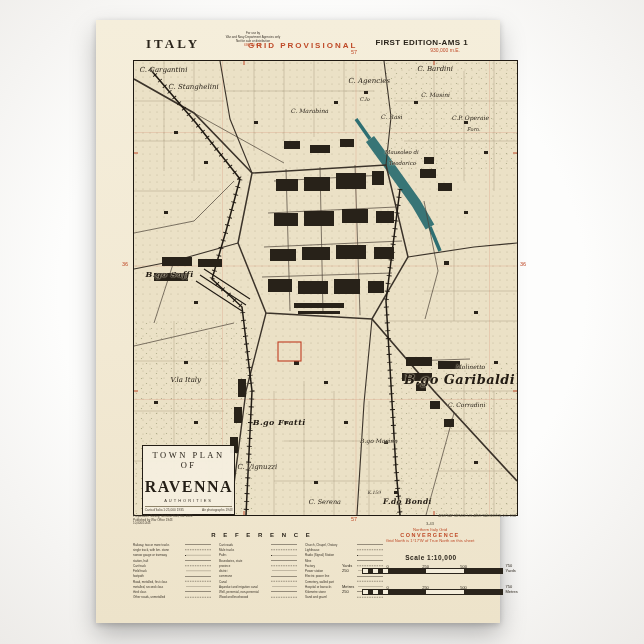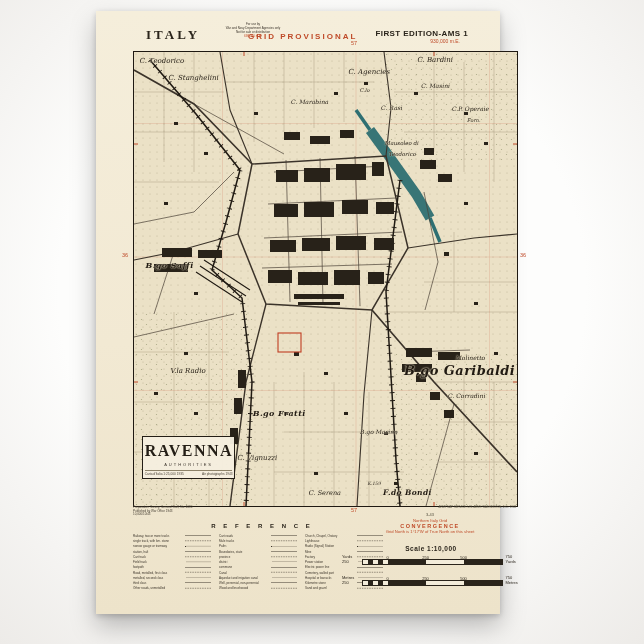--- a/index.html
+++ b/index.html
@@ -1,20 +1,20 @@
 <!DOCTYPE html>
 <html><head>
 <meta charset="utf-8">
 <style>
   html,body{margin:0;padding:0;overflow:hidden;}
   body{width:644px;height:644px;font-family:"Liberation Serif",serif;}
   .stage{position:relative;width:644px;height:644px;
     background:radial-gradient(circle at 50% 45%, #fdfdfc 55%, #edebe8 100%);}
   .abs{position:absolute;}
-  .poster{position:absolute;left:96px;top:11px;width:404px;height:603px;
+  .poster{position:absolute;left:96px;top:20px;width:404px;height:603px;
     background:linear-gradient(180deg,#f5eedb 0%,#f2e9d3 55%,#ede3ca 100%);
     box-shadow:0 12px 24px rgba(0,0,0,.25),0 2px 6px rgba(0,0,0,.18);}
   .red{color:#bf4a28;}
   
   .hdr-country{left:50px;top:16px;font:bold 13px "Liberation Serif",serif;letter-spacing:3px;color:#2a241b;}
   .hdr-restrict{left:104px;top:11px;width:212px;transform:scale(.5);transform-origin:0 0;
     text-align:center;font:6px/1.3 "Liberation Sans",sans-serif;color:#3a332a;}
   .hdr-restrict .rg{color:#bf4a28;margin-top:1px;}
   .hdr-series{left:152px;top:21px;font:bold 8px "Liberation Sans",sans-serif;letter-spacing:2px;}
   .hdr-grid-top{left:255px;top:29px;font:5.5px "Liberation Sans",sans-serif;}
@@ -24,21 +24,21 @@
   .mapframe{left:37px;top:40px;width:383px;height:454px;border:1.6px solid #1f1912;box-sizing:content-box;background:#ebe1c6;}
   .mapsvg{position:absolute;left:0;top:0;width:100%;height:100%;}
   #map-labels{position:absolute;left:0;top:0;width:100%;height:100%;}
   .map-label{position:absolute;white-space:nowrap;font-style:italic;
     font-family:"DejaVu Serif",serif;color:#211a12;
     text-shadow:0 0 1.5px rgba(235,225,198,.95),0 0 1.5px rgba(235,225,198,.9);}
   .map-label.b{font-weight:bold;letter-spacing:.4px;}
   .titleblock{left:2%;top:84.5%;width:24.5%;background:rgba(245,238,223,.96);
     border:1.4px solid #241e16;text-align:center;padding:4px 2px 2px 2px;box-sizing:border-box;}
   .tb1{font:8.5px "Liberation Serif",serif;letter-spacing:2.5px;color:#2a241b;}
-  .tb2{font:bold 16px "Liberation Serif",serif;letter-spacing:1.5px;color:#241e16;margin-top:1px;}
+  .tb2{font:bold 16px "Liberation Serif",serif;letter-spacing:1.5px;color:#241e16;margin-top:8px;}
   .tb3{font:4px "Liberation Sans",sans-serif;letter-spacing:2px;color:#3a332a;margin-top:2px;}
   .tbc{display:flex;justify-content:space-between;margin-top:3px;border-top:.5px solid #8d8268;padding-top:1px;
     font:3.2px "Liberation Sans",sans-serif;color:#4a4236;}
   .margin36{font:5.5px "Liberation Sans",sans-serif;}
   
   .pub{left:37px;top:494px;width:220px;transform:scale(.5);transform-origin:0 0;
     font:6px/1.25 "Liberation Sans",sans-serif;color:#4a4236;}
   .ref-title{left:106px;top:512px;width:120px;text-align:center;
     font:bold 6px "Liberation Sans",sans-serif;letter-spacing:3px;color:#2a241b;}
   .legend{left:37px;top:522px;width:260px;height:70px;overflow:hidden;}
@@ -224,46 +224,47 @@
             <rect x="60" y="240" width="4" height="3"></rect>
         </g>
 
         <rect x="144" y="281" width="23" height="19" fill="none" stroke="#c03d22" stroke-width="1.1"></rect>
         <g stroke="#c24a2a" stroke-width="1">
           <path d="M0 92 h4 M379 92 h4 M0 330 h4 M379 330 h4 M110 0 v4 M110 450 v4 M300 0 v4 M300 450 v4"></path>
         </g>
       </svg>
 
       <div id="map-labels">
-          <div class="map-label" style="left: 1.5%; top: 1.2%; font-size: 7px;">C. Teodorico</div>
+          <div class="map-label" style="left: 1.5%; top: 1.2%; font-size: 7px;">C. Gargantini</div>
           <div class="map-label" style="left: 9%; top: 4.8%; font-size: 7px;">C. Stanghelini</div>
           <div class="map-label" style="left: 41%; top: 10.2%; font-size: 6px;">C. Marabina</div>
           <div class="map-label" style="left: 56%; top: 3.6%; font-size: 7px;">C. Agencies</div>
           <div class="map-label" style="left: 59%; top: 7.8%; font-size: 5px;">C.lo</div>
           <div class="map-label" style="left: 74%; top: 0.8%; font-size: 7px;">C. Bardini</div>
           <div class="map-label" style="left: 75%; top: 6.6%; font-size: 6px;">C. Masini</div>
           <div class="map-label" style="left: 64.5%; top: 11.4%; font-size: 6px;">C. Rasi</div>
           <div class="map-label" style="left: 83%; top: 11.6%; font-size: 6px;">C.P. Operaie</div>
           <div class="map-label" style="left: 87%; top: 14.4%; font-size: 5px;">Forn.</div>
           <div class="map-label" style="left: 65.5%; top: 19.4%; font-size: 5.5px;">Mausoleo di</div>
           <div class="map-label" style="left: 66.5%; top: 21.8%; font-size: 5.5px;">Teodorico</div>
           <div class="map-label b" style="left: 3%; top: 45.8%; font-size: 8px;">B.go Saffi</div>
-          <div class="map-label" style="left: 9.5%; top: 69.4%; font-size: 7px;">V.la Radio</div>
+          <div class="map-label" style="left: 9.5%; top: 69.4%; font-size: 7px;">V.la Italy</div>
           <div class="map-label b" style="left: 70.5%; top: 68.4%; font-size: 13px;">B.go Garibaldi</div>
           <div class="map-label" style="left: 84%; top: 66.6%; font-size: 6px;">Molinetto</div>
           <div class="map-label" style="left: 82%; top: 74.8%; font-size: 6px;">C. Corradini</div>
           <div class="map-label b" style="left: 31%; top: 78.4%; font-size: 8px;">B.go Fratti</div>
           <div class="map-label" style="left: 59%; top: 82.8%; font-size: 6px;">B.go Marino</div>
           <div class="map-label" style="left: 27%; top: 88.6%; font-size: 7px;">C. Vignuzzi</div>
           <div class="map-label" style="left: 61%; top: 94.4%; font-size: 4.5px;">K.159</div>
           <div class="map-label" style="left: 42.5%; top: 96.2%; font-size: 6.5px; padding-left: 12px;">C. Serena</div>
           <div class="map-label b" style="left: 65%; top: 96%; font-size: 7.5px;">F.do Bondi</div>
         </div>
 
       <div class="abs titleblock">
+        <div class="tb1">TOWN PLAN OF</div>
         <div class="tb2">RAVENNA</div>
         <div class="tb3">AUTHORITIES</div>
         <div class="tbc">
           <span>Carta d'Italia 1:25,000  1935</span>
           <span>Air photographs 1943</span>
         </div>
       </div>
     </div>
 
     <div class="abs pub" id="pub-lines">

